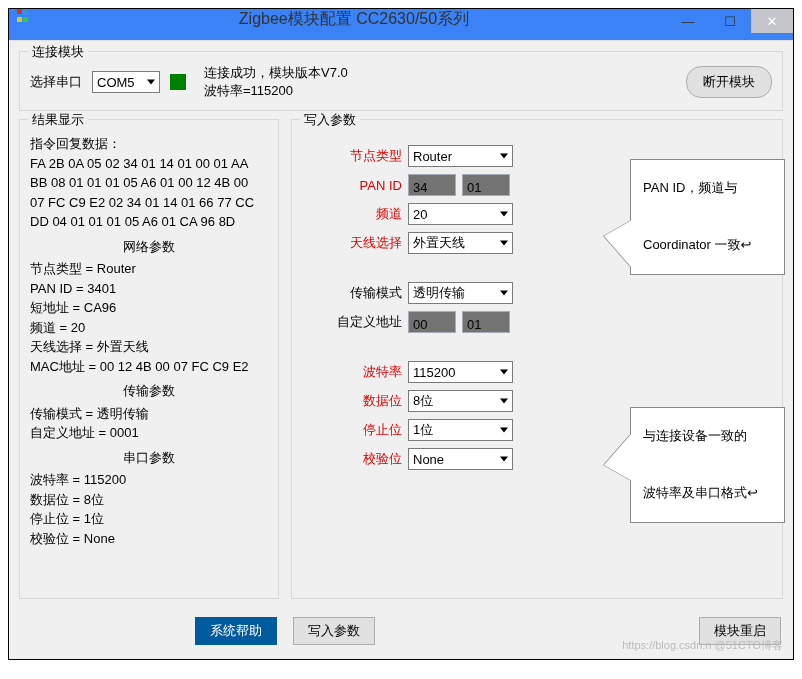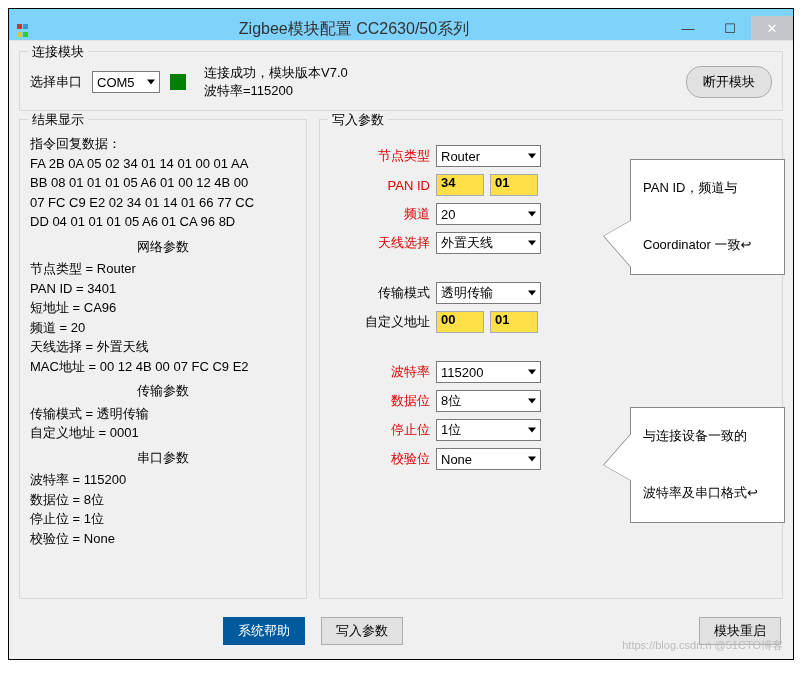--- a/index.html
+++ b/index.html
@@ -1,38 +1,38 @@
 <!DOCTYPE html>
 <html><head>
 <meta charset="utf-8">
 <style>
 * { box-sizing: border-box; font-family: "SimSun", "宋体", sans-serif; font-size: 13px; }
 body { margin: 0; background: #fff; padding: 8px; width: 802px; }
 .outer-border { border: 1px solid #000; position: relative; }
-.titlebar { display: flex; align-items: flex-end; height: 32px; background: #7dd3fc; border-bottom: 1px solid #e0e0e0; padding: 0 0 0 8px; }
+.titlebar { display: flex; align-items: flex-start; height: 32px; background: #3b82f6; border-bottom: 1px solid #e0e0e0; padding: 0 0 9px 8px; }
 .app-icon { width: 16px; height: 16px; margin-right: 8px; display: flex; flex-wrap: wrap; }
 .app-icon span { width: 5px; height: 5px; margin: 0 1px 1px 0; }
 .app-icon span:nth-child(1){background:#c33;} .app-icon span:nth-child(2){background:#39c;}
 .app-icon span:nth-child(3){background:#cc3;} .app-icon span:nth-child(4){background:#3c3;}
 .title-text { flex: 1; text-align: center; font-size: 16px; color: #333; }
 .win-btn { width: 42px; height: 24px; display: flex; align-items: center; justify-content: center; color: #333; }
 .win-btn.close { background: #c4c6cc; color: #fff; }
 .window-body { background: #f0f0f0; padding: 10px; }
 .group { border: 1px solid #d8d8d8; padding: 12px 10px 10px 10px; margin-bottom: 8px; position: relative; }
 .group-title { position: absolute; top: -9px; left: 8px; background: #f0f0f0; padding: 0 4px; font-size: 13px; }
 .conn-row { display: flex; align-items: center; gap: 10px; }
 .select { background: #fff; border: 1px solid #7a7a7a; height: 22px; padding: 0 12px 0 4px; position: relative; min-width: 68px; display: inline-flex; align-items: center; }
 .select::after { content: ""; position: absolute; right: 4px; top: 50%; width: 0; height: 0; border-left: 4px solid transparent; border-right: 4px solid transparent; border-top: 5px solid #000; transform: translateY(-50%); }
 .select.wide { min-width: 105px; }
-.text-input { background: #fde047; border: 1px solid #a5acb5; height: 22px; padding: 0 4px; min-width: 48px; display: inline-flex; align-items: flex-start; font-weight: bold; }
+.text-input { background: #737373; border: 1px solid #a5acb5; height: 22px; padding: 0 4px; min-width: 48px; display: inline-flex; align-items: flex-end; }
 .green-sq { width: 16px; height: 16px; background: #008000; }
 .btn { background: #e1e1e1; border: 1px solid #adadad; padding: 4px 14px; cursor: pointer; }
 .btn.primary { background: #005a9e; color: #fff; border-color: #005a9e; }
 .cols { display: flex; gap: 12px; }
-.col-left { width: 288px; }
+.col-left { width: 260px; }
 .col-right { flex: 1; }
 .result-body { font-family: "SimSun", monospace; font-size: 13px; line-height: 1.5; white-space: pre; color: #000; padding: 2px 0; }
 .section-h { text-align: center; margin: 6px 0 2px 0; font-family: Liberation Mono, monospace; }
 .form-row { display: flex; align-items: center; margin: 7px 0; gap: 6px; }
 .form-label { width: 100px; text-align: right; color: #000; }
 .form-label.red { color: #d00; }
 .spacer-row { height: 14px; }
 .bottom-btns { display: flex; gap: 20px; padding: 10px 2px 4px 2px; }
 .callout { position: absolute; background: #fff; border: 1px solid #888; padding: 14px 12px; width: 155px; line-height: 2.2; font-size: 13px; color: #000; }
 .callout-tail { position: absolute; width: 0; height: 0; }

